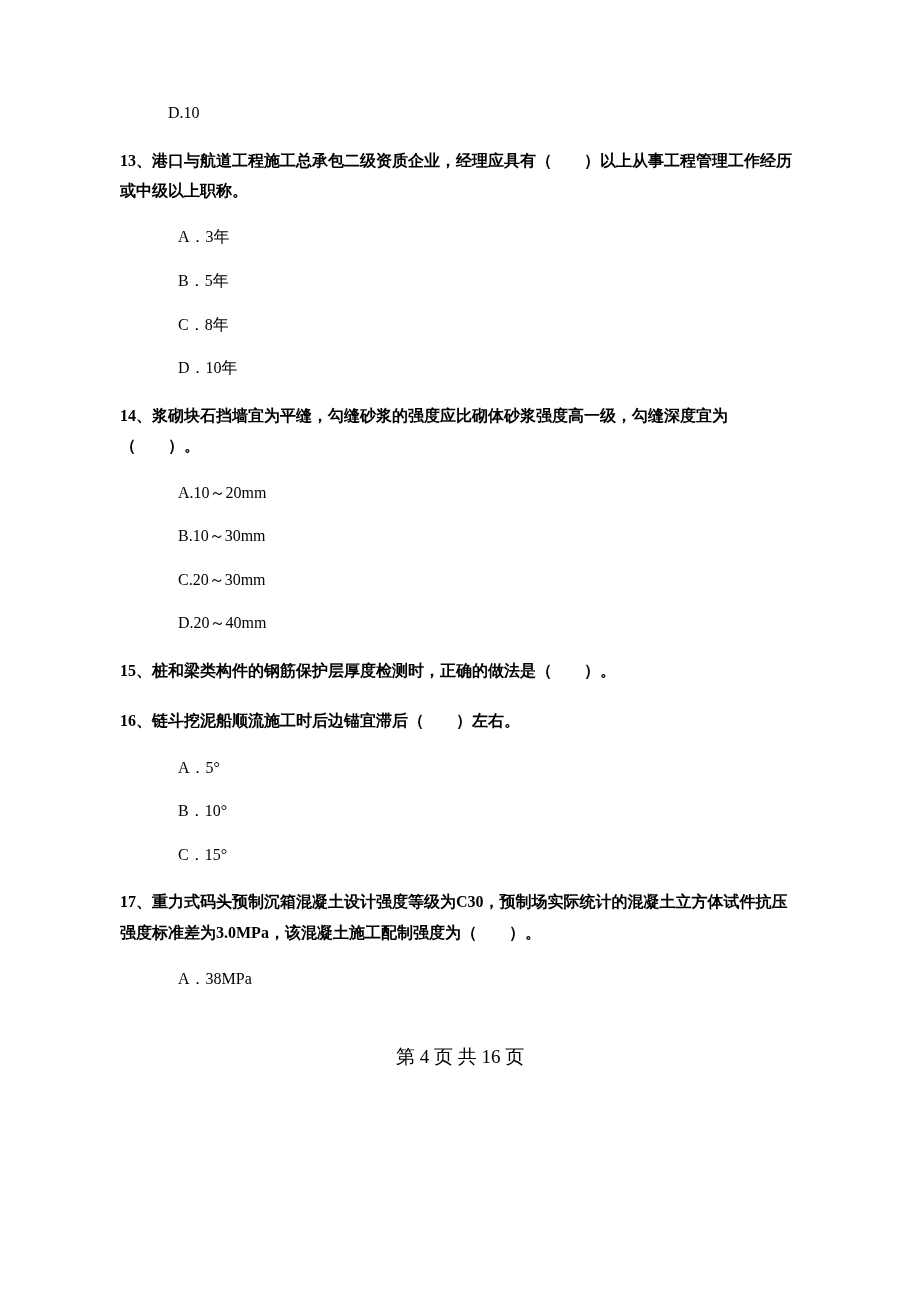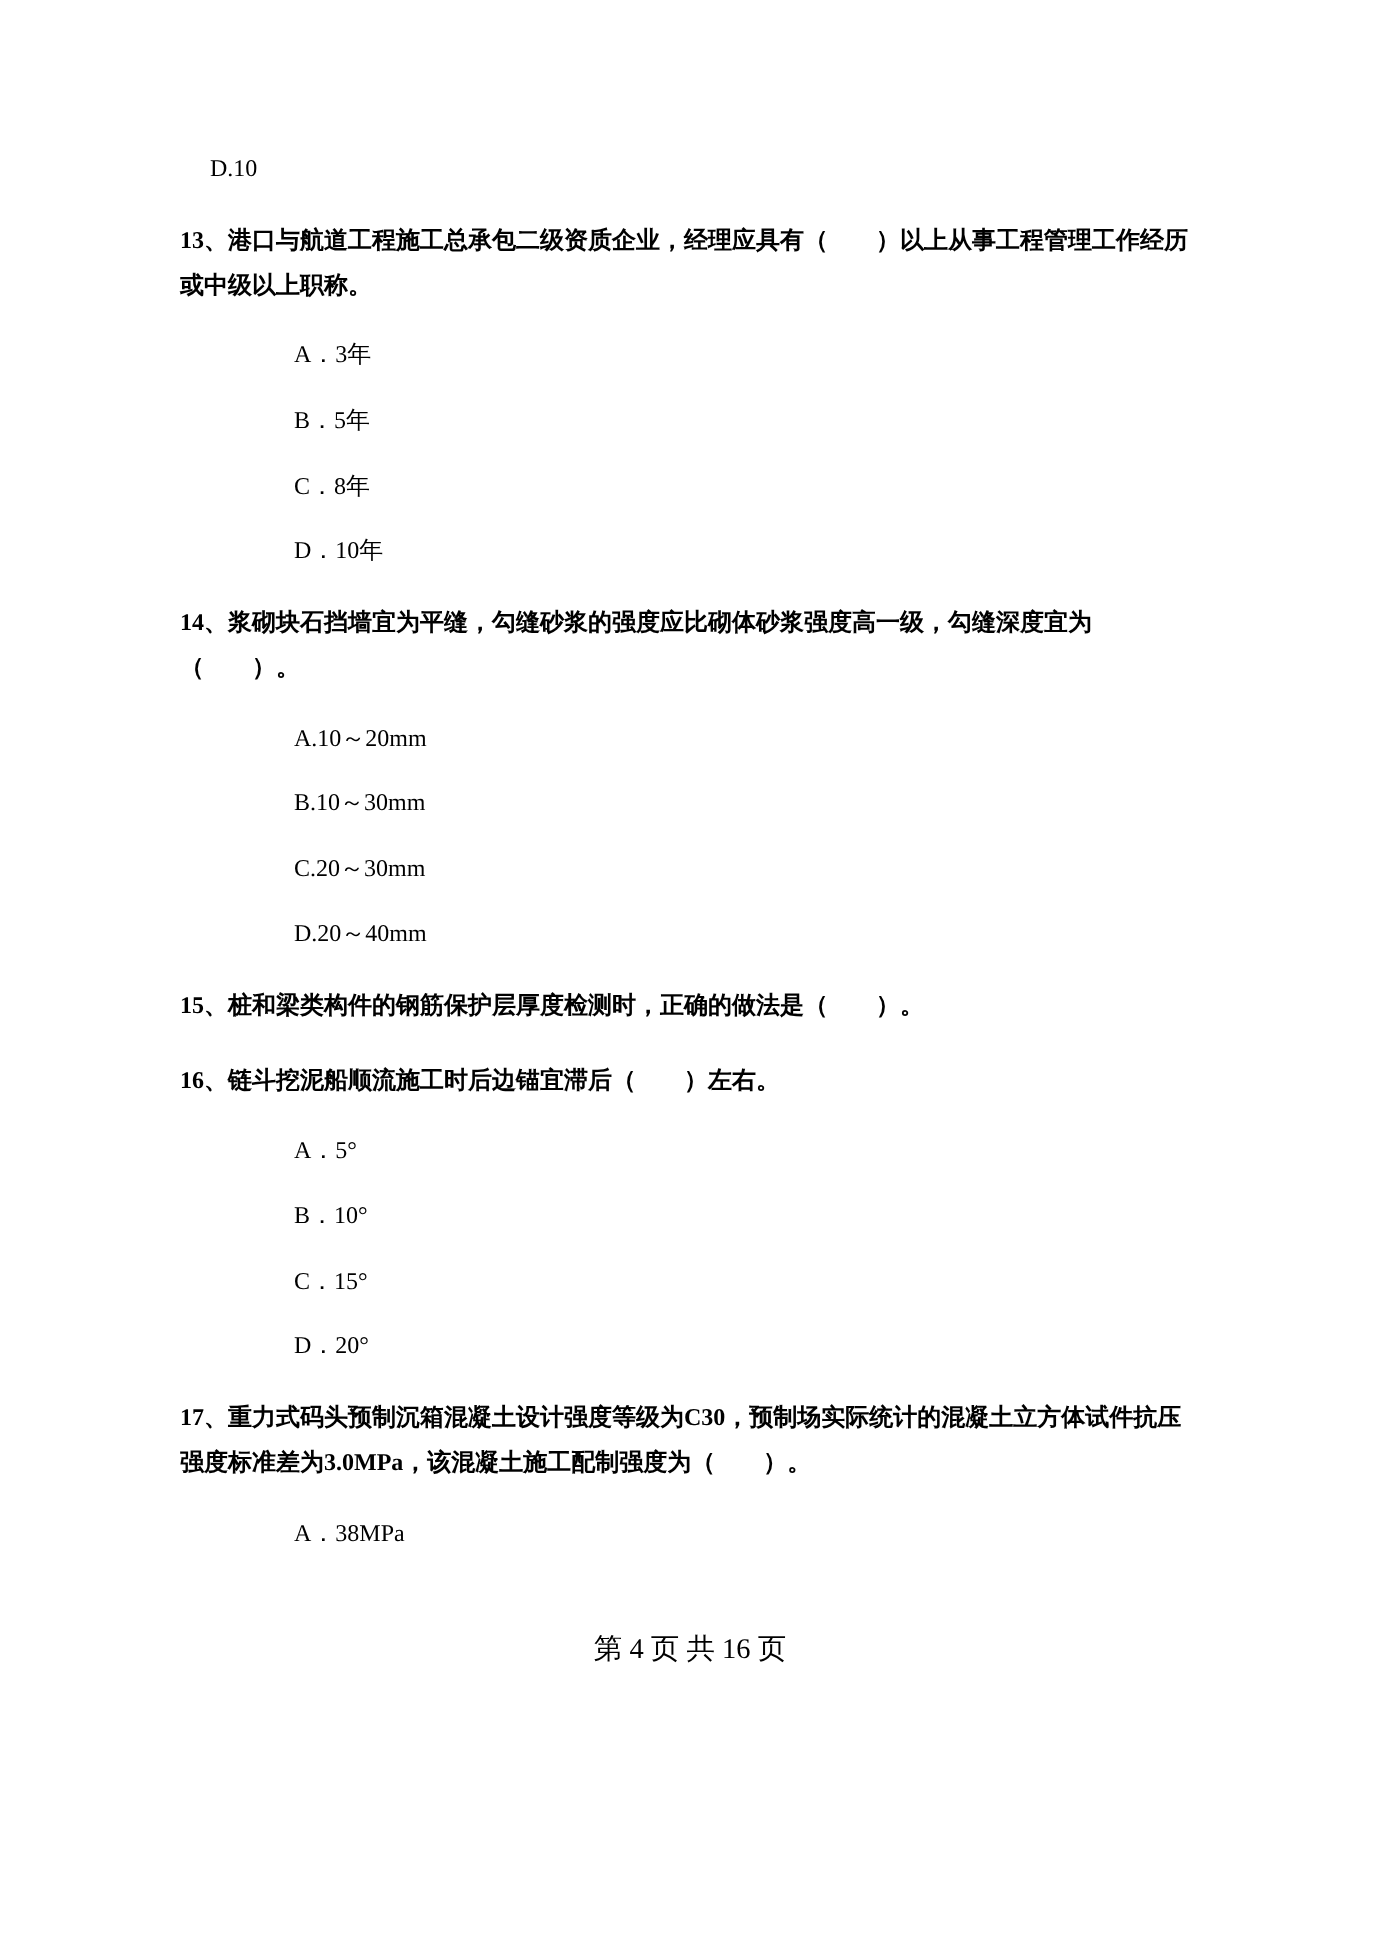--- a/index.html
+++ b/index.html
@@ -10,31 +10,31 @@
     body {
       font-family: "SimSun", "宋体", serif;
       font-size: 16px;
       line-height: 1.6;
       color: #000;
       background: #fff;
       width: 920px;
       padding: 100px 120px 40px 120px;
     }
     .option-first {
-      margin-left: 20px;
+      margin-left: 48px;
       margin-bottom: 18px;
       font-family: Liberation Serif, serif;
     }
     .question {
       margin-bottom: 18px;
       line-height: 1.9;
       font-weight: bold;
     }
     .options {
-      margin-left: 76px;
+      margin-left: 58px;
     }
     .option {
       margin-bottom: 18px;
     }
     .question-block {
       margin-top: 20px;
     }
     .footer {
       text-align: center;
       margin-top: 50px;
@@ -69,21 +69,20 @@
 <div class="question-block">
   <div class="question">15、桩和梁类构件的钢筋保护层厚度检测时，正确的做法是（　　）。</div>
 </div>
 
 <div class="question-block">
   <div class="question">16、链斗挖泥船顺流施工时后边锚宜滞后（　　）左右。</div>
   <div class="options">
     <div class="option">A．5°</div>
     <div class="option">B．10°</div>
     <div class="option">C．15°</div>
-    <div class="option">D．20°</div>
   </div>
 </div>
 
 <div class="question-block">
   <div class="question">17、重力式码头预制沉箱混凝土设计强度等级为C30，预制场实际统计的混凝土立方体试件抗压强度标准差为3.0MPa，该混凝土施工配制强度为（　　）。</div>
   <div class="options">
     <div class="option">A．38MPa</div>
   </div>
 </div>
 

